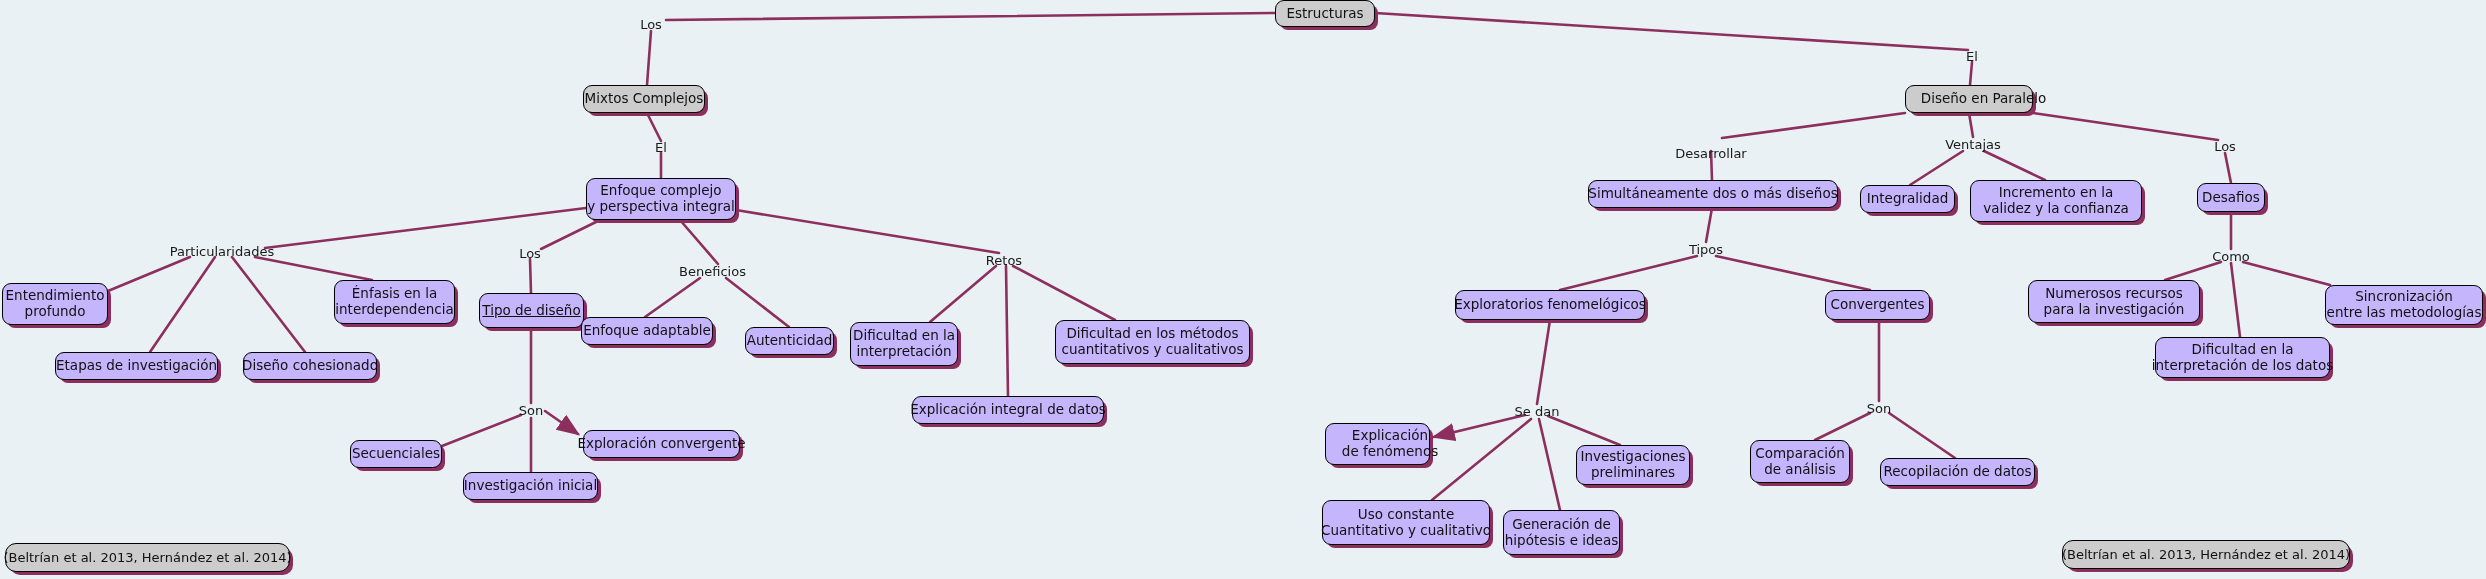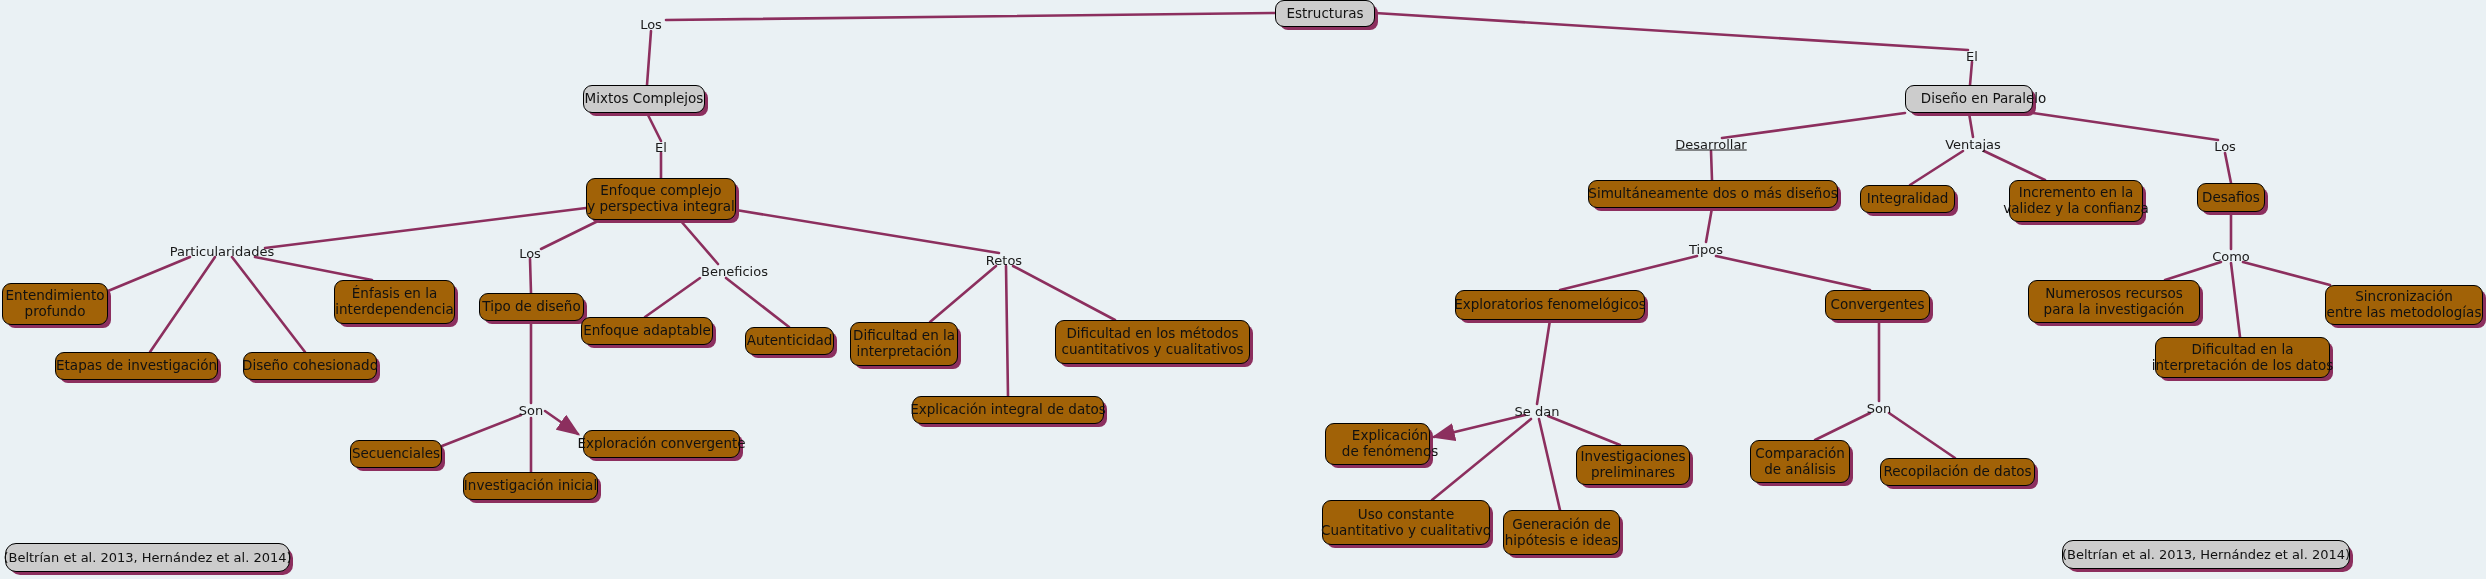--- a/index.html
+++ b/index.html
@@ -11,21 +11,21 @@
     position:relative;
   }
   #map{position:absolute;left:0;top:0;width:2486px;height:579px;}
   svg.edges{position:absolute;left:0;top:0;width:2486px;height:579px;pointer-events:none;}
 
   .node{
     position:absolute;
     box-sizing:border-box;
     border:1.5px solid #000;
     border-radius:9px;
-    background:#a16207;
+    background:#c4b5fd;
     color:#111;
     font-size:13.5px;
     line-height:1.18;
     text-align:center;
     display:flex;align-items:center;justify-content:center;
     padding:3px 7px;
     box-shadow:4px 4px 0 -1px #8c2f5e;
     white-space:pre;
     z-index:5;
   }
@@ -106,34 +106,34 @@
       <div class="node gray" style="left: 583px; top: 85px; width: 122px; height: 28px;">Mixtos Complejos</div>
       <div class="node gray" style="left: 1905px; top: 85px; width: 128px; height: 28px; padding-left: 36px;">Diseño en Paralelo</div>
       <div class="node" style="left: 586px; top: 178px; width: 150px; height: 42px;">Enfoque complejo
 y perspectiva integral</div>
       <div class="node" style="left: 2px; top: 283px; width: 106px; height: 42px;">Entendimiento
 profundo</div>
       <div class="node" style="left: 55px; top: 352px; width: 163px; height: 28px;">Etapas de investigación</div>
       <div class="node" style="left: 243px; top: 352px; width: 134px; height: 28px;">Diseño cohesionado</div>
       <div class="node" style="left: 334px; top: 280px; width: 121px; height: 44px;">Énfasis en la
 interdependencia</div>
-      <div class="node" style="left: 479px; top: 293px; width: 105px; height: 28px;">Tipo de diseño</div>
+      <div class="node" style="left: 479px; top: 293px; width: 105px; height: 35px; text-decoration: underline;">Tipo de diseño</div>
       <div class="node" style="left: 581px; top: 317px; width: 132px; height: 28px;">Enfoque adaptable</div>
       <div class="node" style="left: 745px; top: 327px; width: 89px; height: 28px;">Autenticidad</div>
       <div class="node" style="left: 850px; top: 322px; width: 108px; height: 44px;">Dificultad en la
 interpretación</div>
       <div class="node" style="left: 1055px; top: 320px; width: 195px; height: 44px;">Dificultad en los métodos
 cuantitativos y cualitativos</div>
       <div class="node" style="left: 912px; top: 396px; width: 192px; height: 28px;">Explicación integral de datos</div>
       <div class="node" style="left: 350px; top: 440px; width: 92px; height: 28px;">Secuenciales</div>
       <div class="node" style="left: 583px; top: 430px; width: 157px; height: 28px;">Exploración convergente</div>
       <div class="node" style="left: 463px; top: 472px; width: 135px; height: 28px;">Investigación inicial</div>
       <div class="node" style="left: 1588px; top: 180px; width: 250px; height: 28px;">Simultáneamente dos o más diseños</div>
       <div class="node" style="left: 1860px; top: 185px; width: 95px; height: 28px;">Integralidad</div>
-      <div class="node" style="left: 1970px; top: 180px; width: 134px; height: 42px; margin-left: 39px;">Incremento en la
+      <div class="node" style="left: 1970px; top: 180px; width: 172px; height: 42px;">Incremento en la
 validez y la confianza</div>
       <div class="node" style="left: 2197px; top: 183px; width: 68px; height: 29px;">Desafios</div>
       <div class="node" style="left: 1455px; top: 290px; width: 190px; height: 30px;">Exploratorios fenomelógicos</div>
       <div class="node" style="left: 1825px; top: 290px; width: 105px; height: 30px;">Convergentes</div>
       <div class="node" style="left: 2028px; top: 280px; width: 172px; height: 43px;">Numerosos recursos
 para la investigación</div>
       <div class="node" style="left: 2325px; top: 285px; width: 158px; height: 40px;">Sincronización
 entre las metodologías</div>
       <div class="node" style="left: 2155px; top: 337px; width: 175px; height: 41px;">Dificultad en la
 interpretación de los datos</div>
@@ -150,24 +150,24 @@
       <div class="node" style="left: 1880px; top: 458px; width: 155px; height: 28px;">Recopilación de datos</div>
       <div class="node cite" style="left: 5px; top: 543px; width: 285px; height: 29px;">(Beltrían et al. 2013, Hernández et al. 2014)</div>
       <div class="node cite" style="left: 2062px; top: 540px; width: 288px; height: 29px;">(Beltrían et al. 2013, Hernández et al. 2014)</div>
     </div>
   <div id="labels-layer">
       <div class="linklabel" style="left: 651px; top: 24px;">Los</div>
       <div class="linklabel" style="left: 1972px; top: 56px;">El</div>
       <div class="linklabel" style="left: 661px; top: 147px;">El</div>
       <div class="linklabel" style="left: 222px; top: 251px;">Particularidades</div>
       <div class="linklabel" style="left: 530px; top: 253px;">Los</div>
-      <div class="linklabel" style="left: 725px; top: 271px; padding-left: 19px;">Beneficios</div>
+      <div class="linklabel" style="left: 703px; top: 271px; padding-left: 19px;">Beneficios</div>
       <div class="linklabel" style="left: 1004px; top: 260px;">Retos</div>
       <div class="linklabel" style="left: 531px; top: 410px;">Son</div>
-      <div class="linklabel" style="left: 1711px; top: 144px; text-decoration: underline;">Desarrollar</div>
+      <div class="linklabel" style="left: 1711px; top: 153px;">Desarrollar</div>
       <div class="linklabel" style="left: 1973px; top: 144px;">Ventajas</div>
       <div class="linklabel" style="left: 2225px; top: 146px;">Los</div>
       <div class="linklabel" style="left: 1706px; top: 249px;">Tipos</div>
       <div class="linklabel" style="left: 2231px; top: 256px;">Como</div>
       <div class="linklabel" style="left: 1537px; top: 411px;">Se dan</div>
       <div class="linklabel" style="left: 1879px; top: 408px;">Son</div>
     </div>
 </div>
 
 </body></html>

